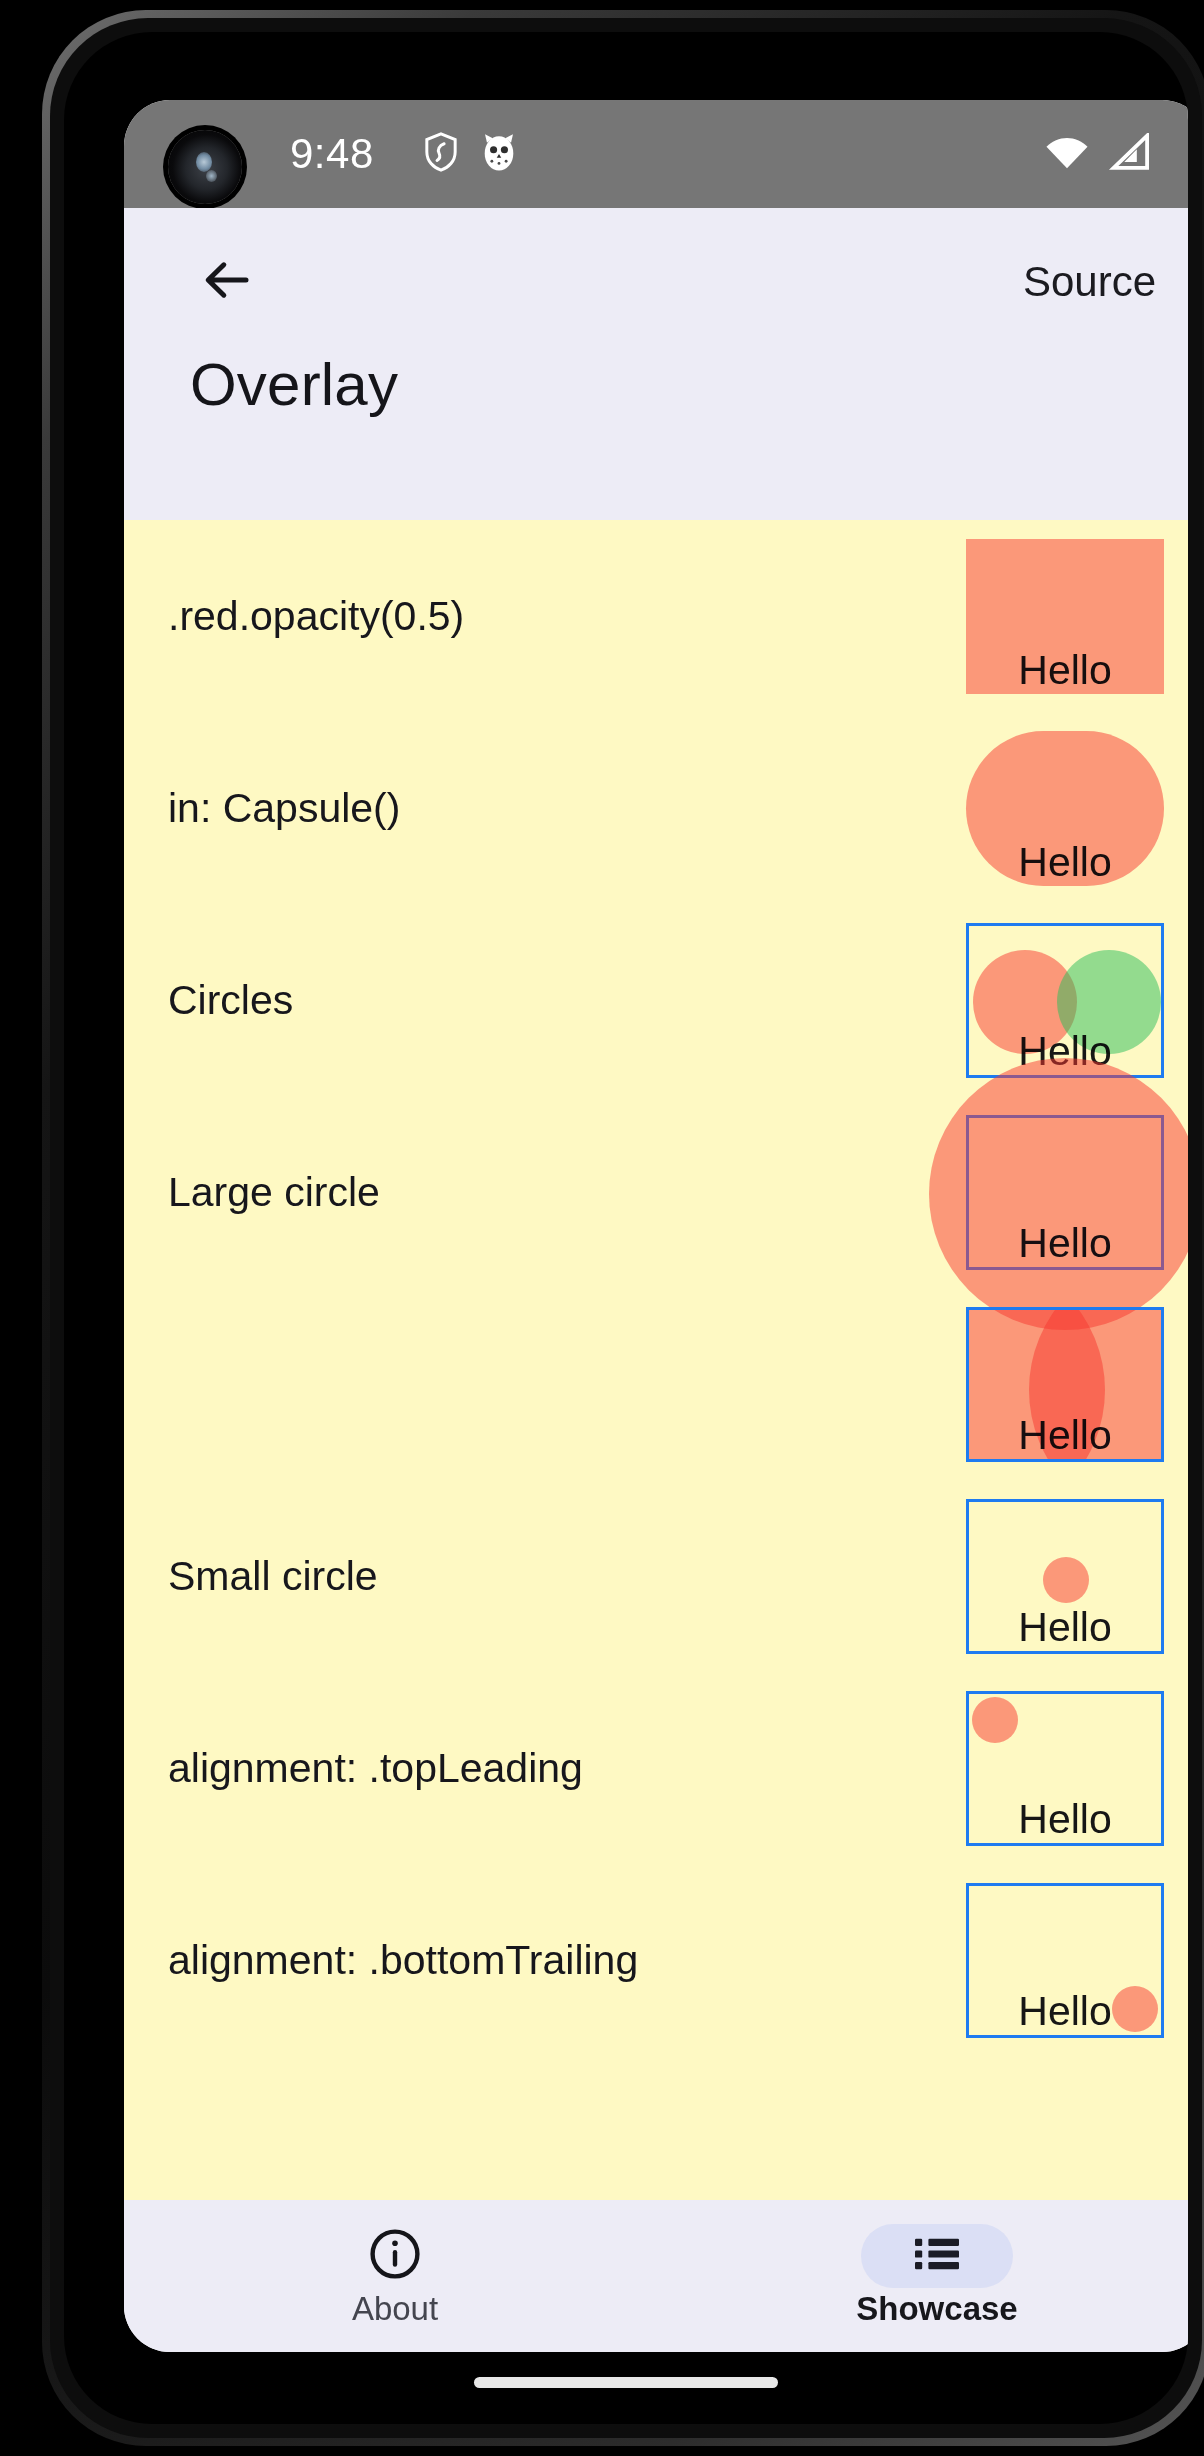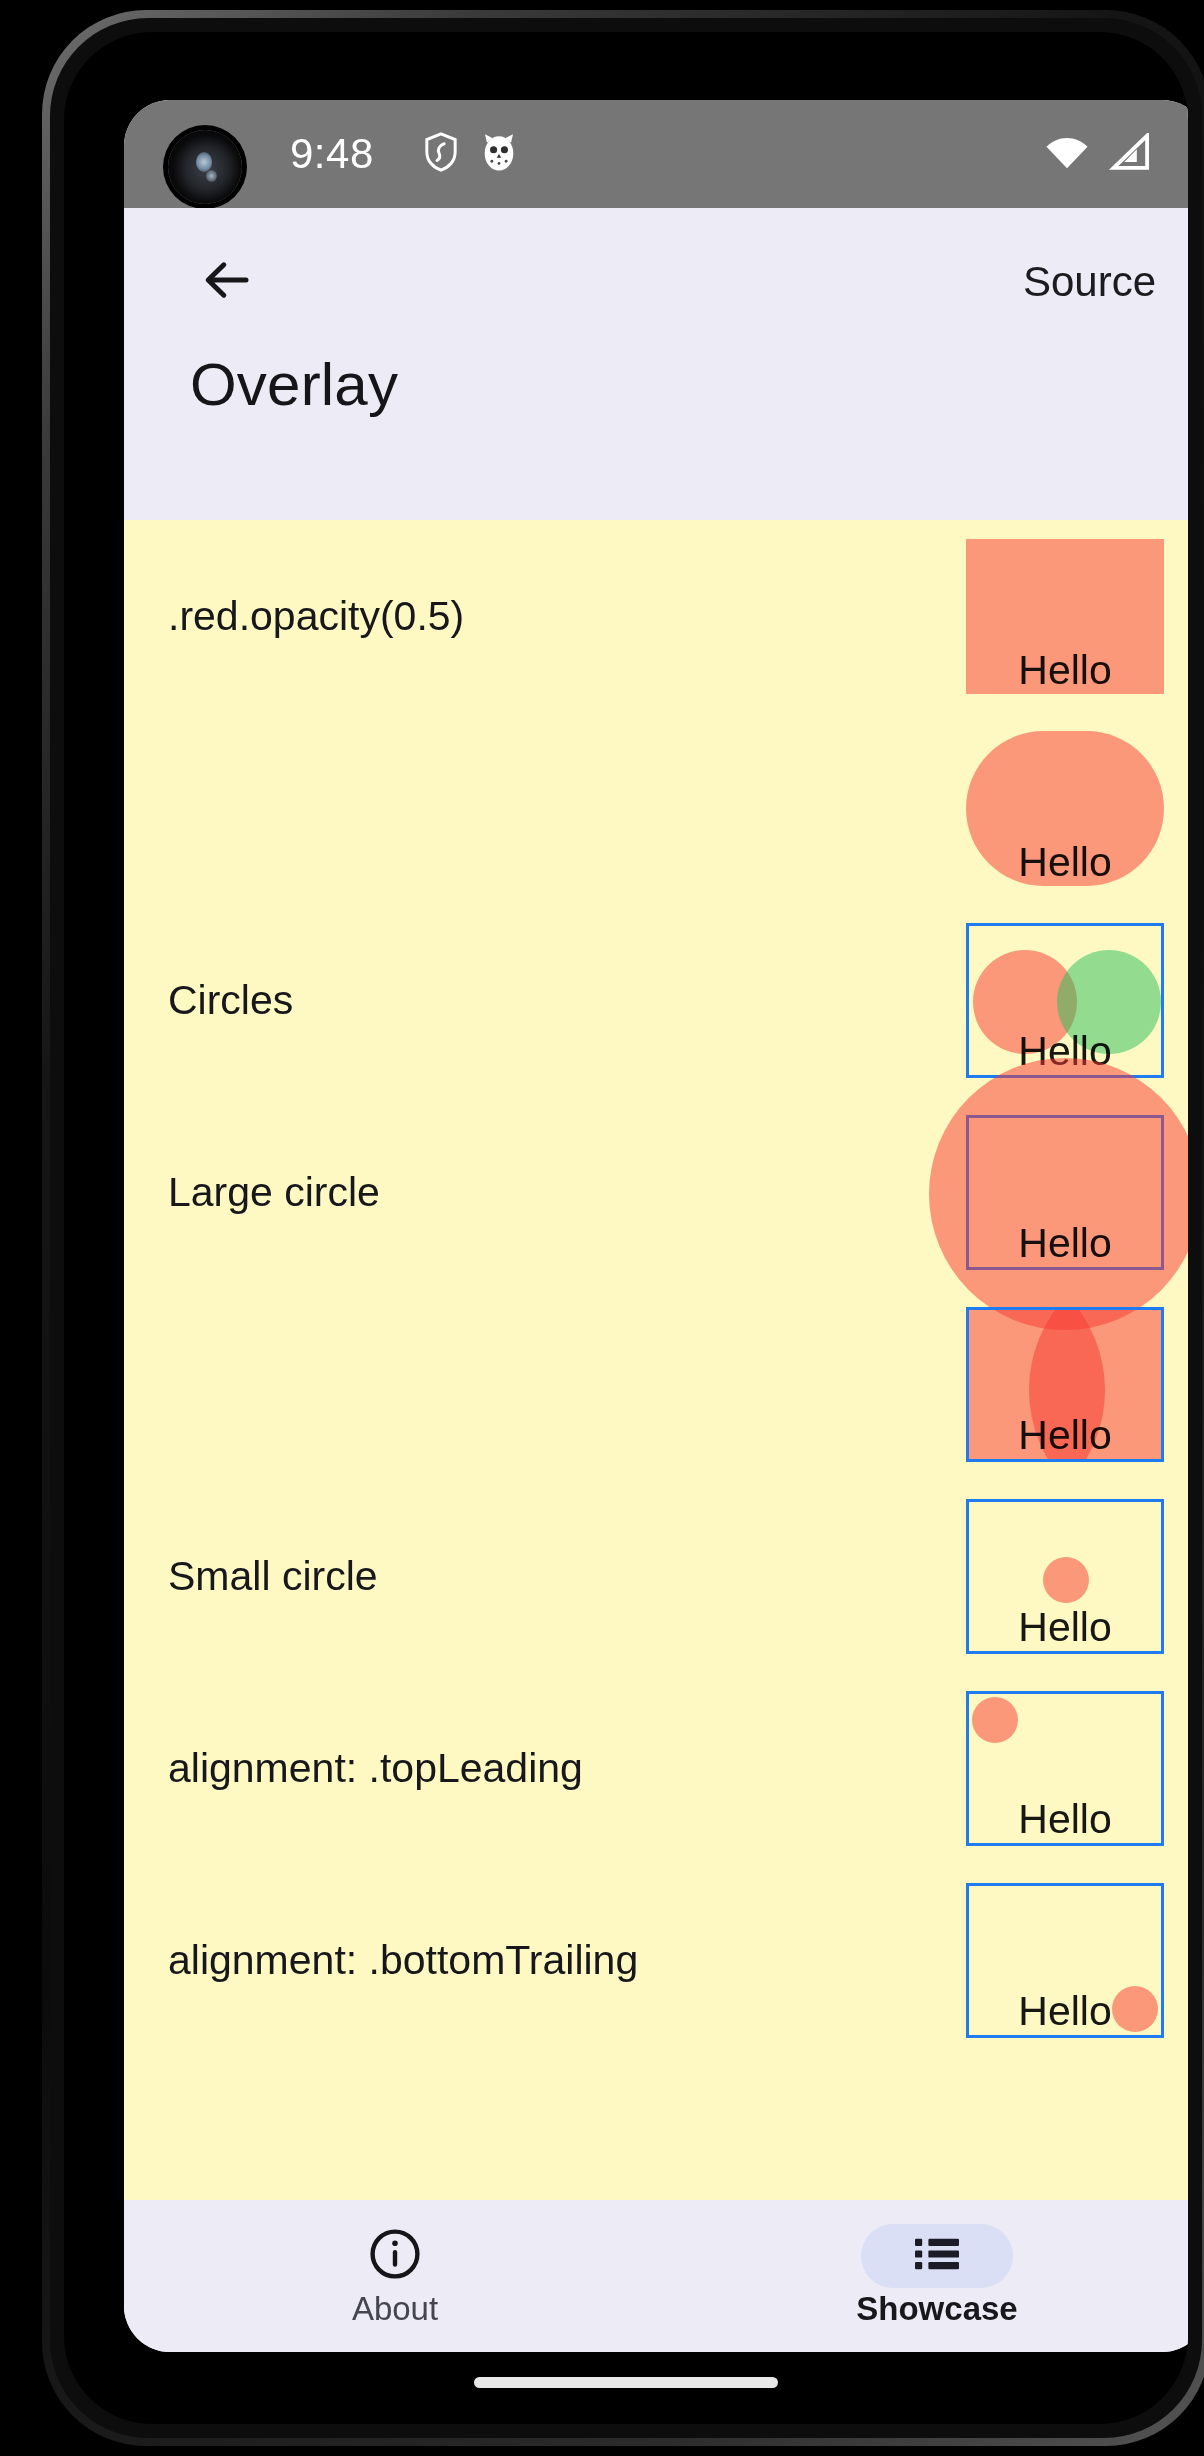--- a/index.html
+++ b/index.html
@@ -279,20 +279,21 @@
           <div class="row-label">.red.opacity(0.5)</div>
           <div class="demo">
             <div class="demo-inner">
               <div class="overlay-layer ovl-red"></div>
               <span class="hello">Hello</span>
             </div>
           </div>
         </div>
 
         <div class="row" style="top:192px">
+          <div class="row-label">in: Capsule()</div>
           <div class="demo">
             <div class="demo-inner">
               <div class="overlay-layer ovl-red capsule" style="border-radius:78px"></div>
               <span class="hello">Hello</span>
             </div>
           </div>
         </div>
 
         <div class="row" style="top:384px">
           <div class="row-label">Circles</div>

